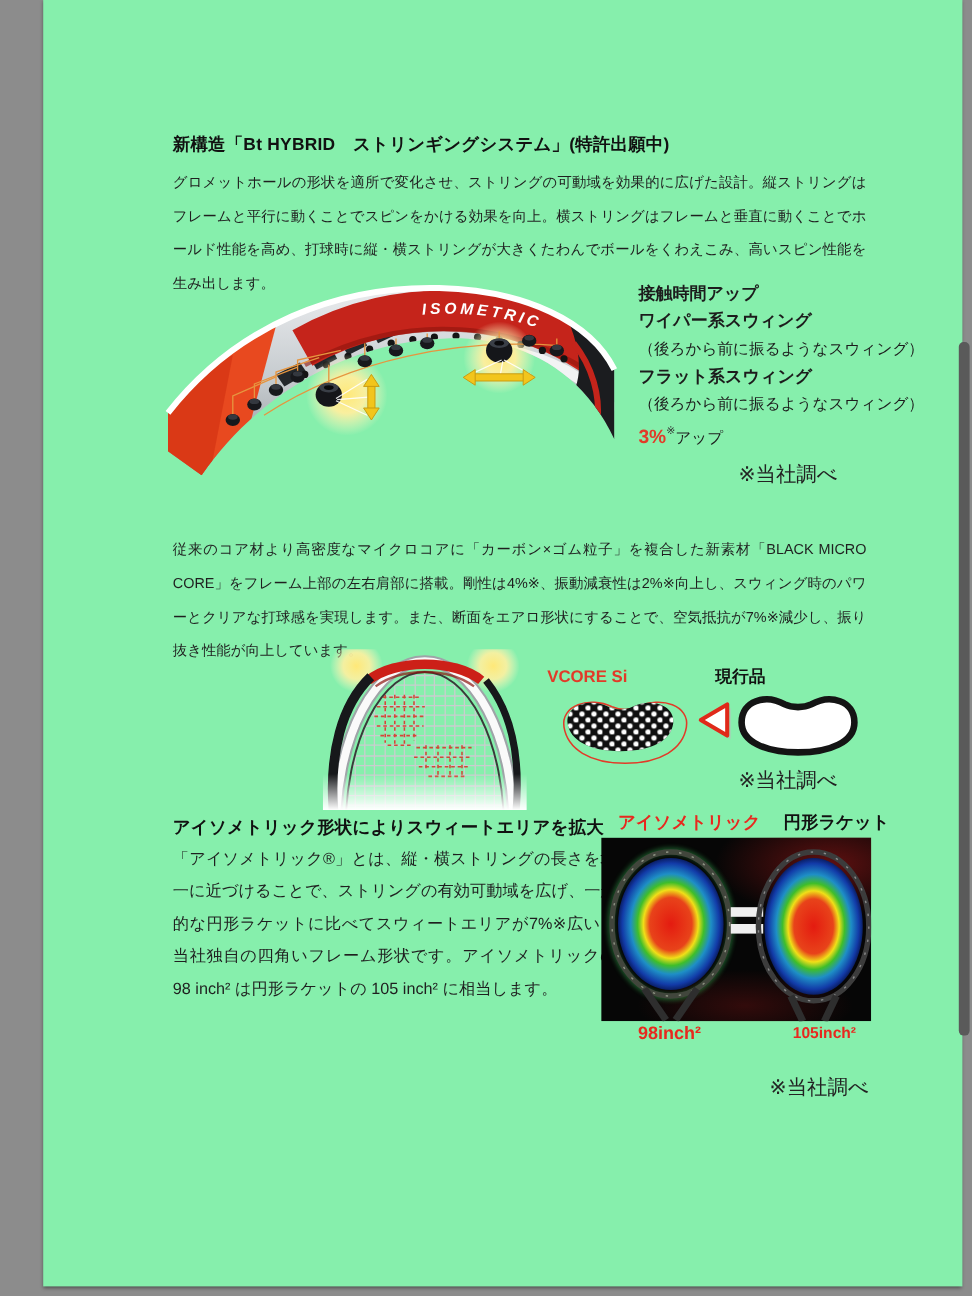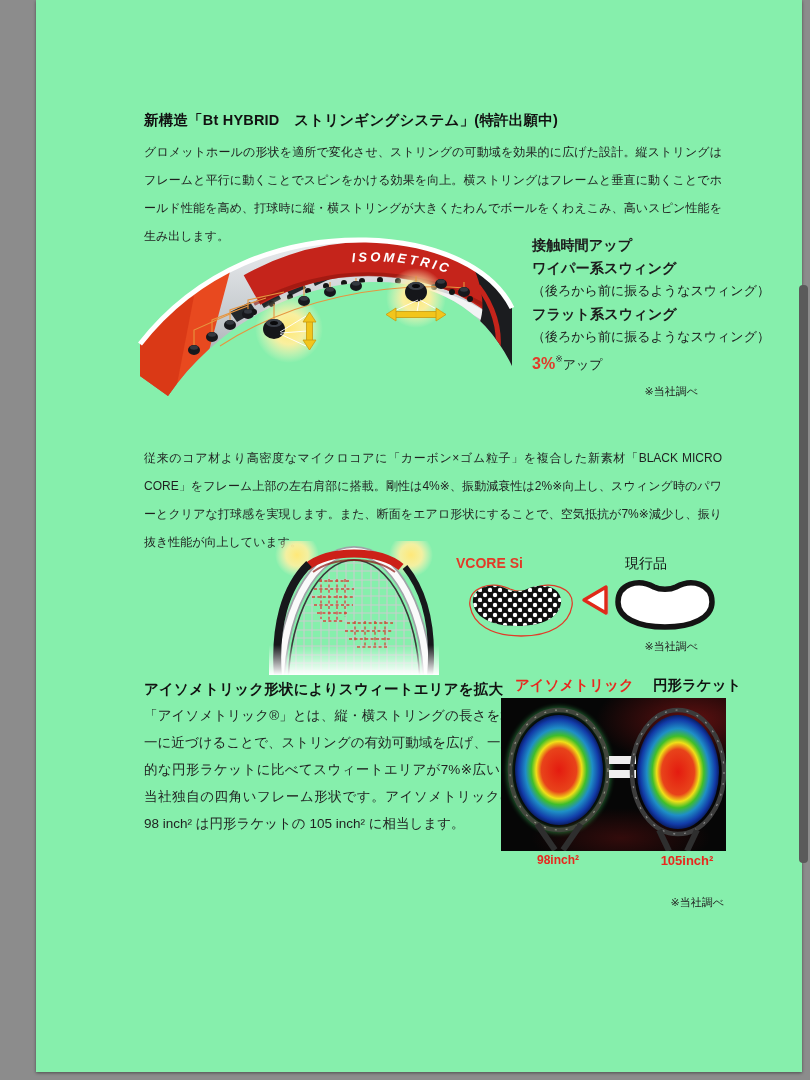--- a/index.html
+++ b/index.html
@@ -13,46 +13,46 @@
     position:absolute;left:36px;top:0;width:766px;height:1072px;
     background:#86efac;box-shadow:0 1px 3px rgba(0,0,0,.45);
   }
   .scroll-track{position:absolute;right:0;top:0;width:20px;height:1080px;}
   .scroll-thumb{position:absolute;left:9px;top:285px;width:9px;height:578px;background:#5a5a5a;border-radius:4px;}
 
   .abs{position:absolute;}
   .sec-h{font-size:14.5px;font-weight:bold;color:#111;letter-spacing:.2px;white-space:nowrap;}
   .body-p{font-size:12px;line-height:28px;color:#1f1f1f;text-align:justify;}
   .body-p3{font-size:13.5px;line-height:27px;color:#1f1f1f;text-align:justify;}
-  .footnote{font-size:11px;color:#222;text-align:center;}
+  .footnote{font-size:17px;color:#222;text-align:center;}
 
   .h1{left:108px;top:111px;}
   .p1{left:108px;top:138px;width:578px;}
   .img1{left:98px;top:226px;width:382px;height:174px;}
   .stats{left:496px;top:234px;width:230px;color:#1c1c1c;}
   .stats .line{height:22.9px;line-height:22.9px;font-size:13px;white-space:nowrap;}
   .stats .name{font-weight:bold;font-size:14.2px;}
   .stats .val{color:#e23a28;font-weight:bold;font-size:16px;}
   .stats .mark{font-size:9px;vertical-align:7px;color:#333;}
   .note1{top:384px;right:104px;}
   .h2{left:108px;top:417px;}
   .p2{left:108px;top:444px;width:578px;}
   .head2svg{left:233px;top:541px;width:170px;height:134px;}
   .vcore-label{left:420px;top:555px;color:#e23a28;font-weight:bold;font-size:14px;white-space:nowrap;}
   .vcore-svg{left:426px;top:572px;width:118px;height:74px;}
   .tri-svg{left:544px;top:583px;width:30px;height:34px;}
-  .cur-label{left:560px;top:555px;width:100px;text-align:center;font-weight:normal;font-size:14px;color:#111;white-space:nowrap;}
+  .cur-label{left:560px;top:555px;width:100px;text-align:left;font-weight:bold;font-size:14px;color:#111;white-space:nowrap;}
   .cur-svg{left:576px;top:574px;width:106px;height:58px;}
   .note2{top:639px;right:104px;}
   .h3{left:108px;top:680px;}
   .p3{left:108px;top:702px;width:370px;}
   .hm-label-left{left:479px;top:676px;color:#e8281e;font-weight:bold;font-size:14.5px;white-space:nowrap;}
   .hm-label-right{left:617px;top:676px;color:#111;font-weight:bold;font-size:14.5px;white-space:nowrap;}
   .hm-panel{left:465px;top:698px;width:225px;height:153px;}
-  .size-left{left:481px;top:853px;width:82px;text-align:center;color:#e8281e;font-weight:bold;font-size:12px;}
+  .size-left{left:481px;top:853px;width:82px;text-align:center;color:#e8281e;font-weight:bold;font-size:15px;}
   .size-right{left:611px;top:853px;width:80px;text-align:center;color:#e8281e;font-weight:bold;font-size:13px;}
   .note3{top:895px;right:78px;}
 </style>
 </head>
 <body>
 
 <div class="page">
 
   <div class="abs h1 sec-h">新構造「Bt HYBRID　ストリンギングシステム」(特許出願中)</div>
   <div class="abs p1 body-p">グロメットホールの形状を適所で変化させ、ストリングの可動域を効果的に広げた設計。縦ストリングはフレームと平行に動くことでスピンをかける効果を向上。横ストリングはフレームと垂直に動くことでホールド性能を高め、打球時に縦・横ストリングが大きくたわんでボールをくわえこみ、高いスピン性能を生み出します。</div>

